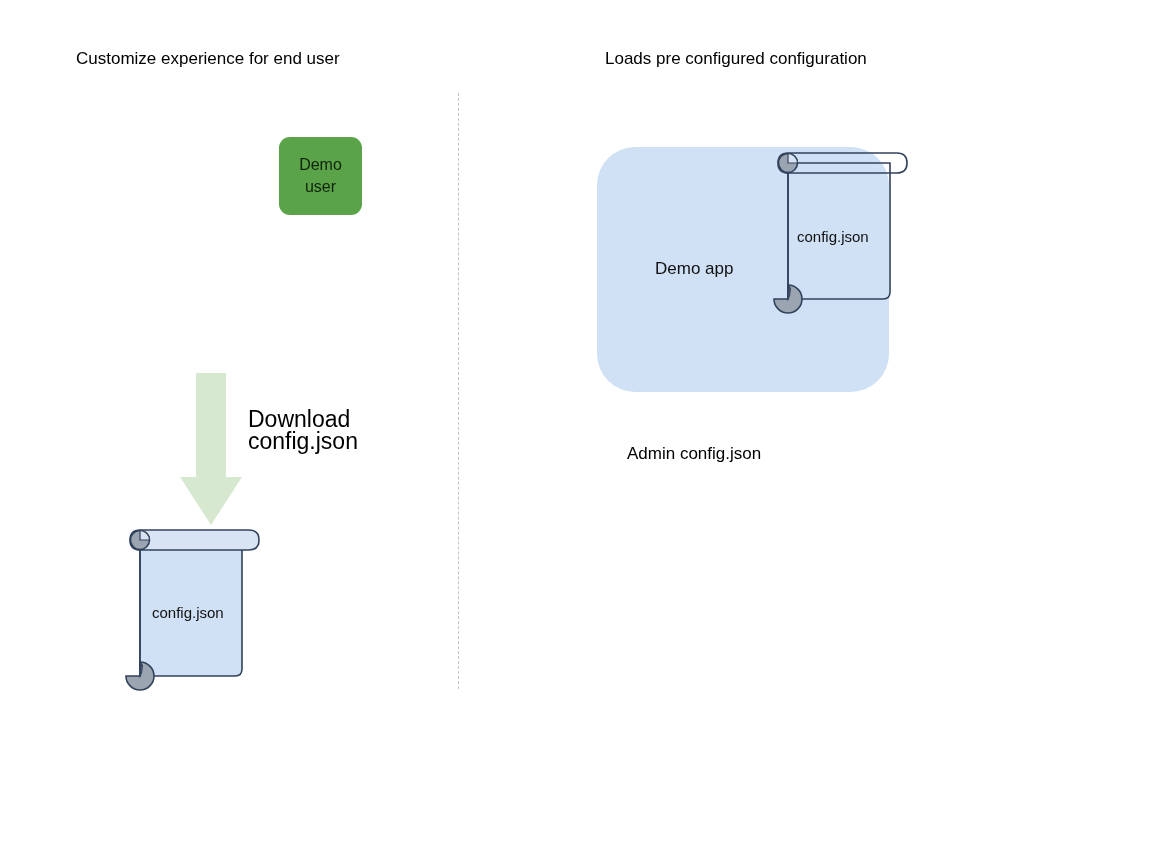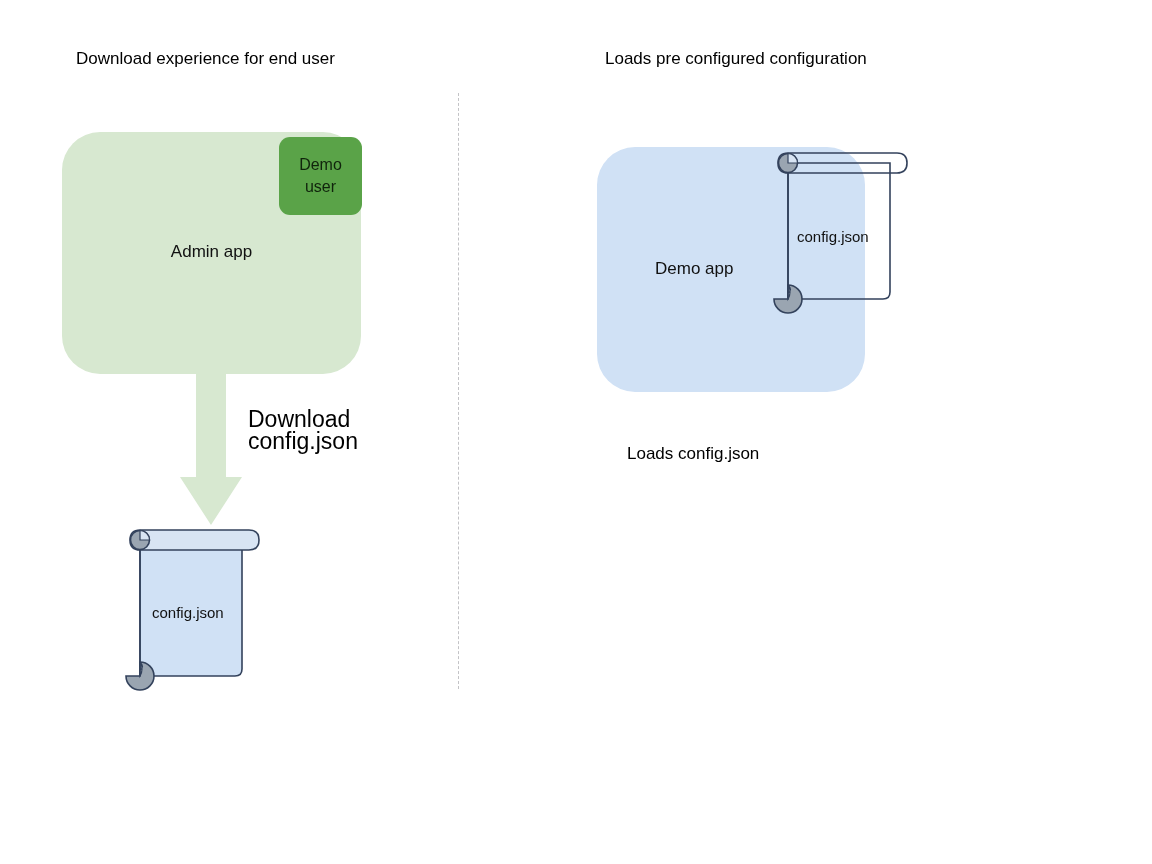--- a/index.html
+++ b/index.html
@@ -109,21 +109,21 @@
     color: #111;
     white-space: nowrap;
   }
   #config-doc-left  .doc-label { left: 34px; top: 77px; }
   #config-doc-right .doc-label { left: 31px; top: 78px; }
 
   
   #demo-app {
     left: 597px;
     top: 147px;
-    width: 268px;
+    width: 292px;
     height: 245px;
     background: #d0e1f5;
     border-radius: 38px;
     padding-left: 8px;
   }
   #demo-app-label {
     position: absolute;
     left: 58px;
     top: 112px;
     font-size: 17px;
@@ -137,29 +137,26 @@
     color: #000;
     white-space: nowrap;
   }
   svg { display: block; overflow: visible; }
 </style>
 </head>
 <body>
 
 <div class="canvas">
 
-  <div class="node heading" id="heading-left">Download experience for end user</div>
+  <div class="node heading" id="heading-left">Customize experience for end user</div>
 
   <div class="node heading" id="heading-right">Loads pre configured configuration</div>
 
   <div class="node" id="divider"></div>
 
-  <div class="node" id="admin-app">
-    <div id="admin-app-label">Admin app</div>
-  </div>
 
   <div class="node" id="admin-panel">
     <div id="admin-panel-label">
       <span>Demo</span><br>
       <span>user</span>
     </div>
   </div>
 
   <div class="node" id="download-arrow">
     <svg width="62" height="152" viewBox="0 0 62 152">
@@ -199,15 +196,15 @@
       <path d="M22,3 L131,3 Q141,3 141,13 Q141,23 131,23 L22,23 Q12,23 12,13 Q12,3 22,3 Z" fill="none" stroke="#33425c" stroke-width="1.6"></path>
       <circle cx="22" cy="13" r="9.5" fill="#9aa5b1" stroke="#33425c" stroke-width="1.6"></circle>
       <path d="M22,13 L31.5,13 A9.5,9.5 0 0 0 22,3.5 Z" fill="#d8e4f3" stroke="#33425c" stroke-width="1.2"></path>
       <path d="M22,149 m -14,0 a14,14 0 1 0 14,-14 l 0,14 Z" fill="#9aa5b1" stroke="#33425c" stroke-width="1.6"></path>
       <path d="M22,135 A14,14 0 0 1 22,149 L22,143 Q27,140 22,135 Z" fill="#c3ccd6" stroke="#33425c" stroke-width="1.2"></path>
       <line x1="22" y1="23" x2="22" y2="149" stroke="#33425c" stroke-width="1.6"></line>
     </svg>
     <span class="doc-label">config.json</span>
   </div>
 
-  <div class="node" id="loads-caption">Loads config.json</div>
+  <div class="node" id="loads-caption">Admin config.json</div>
 
 </div>
 
 </body></html>

